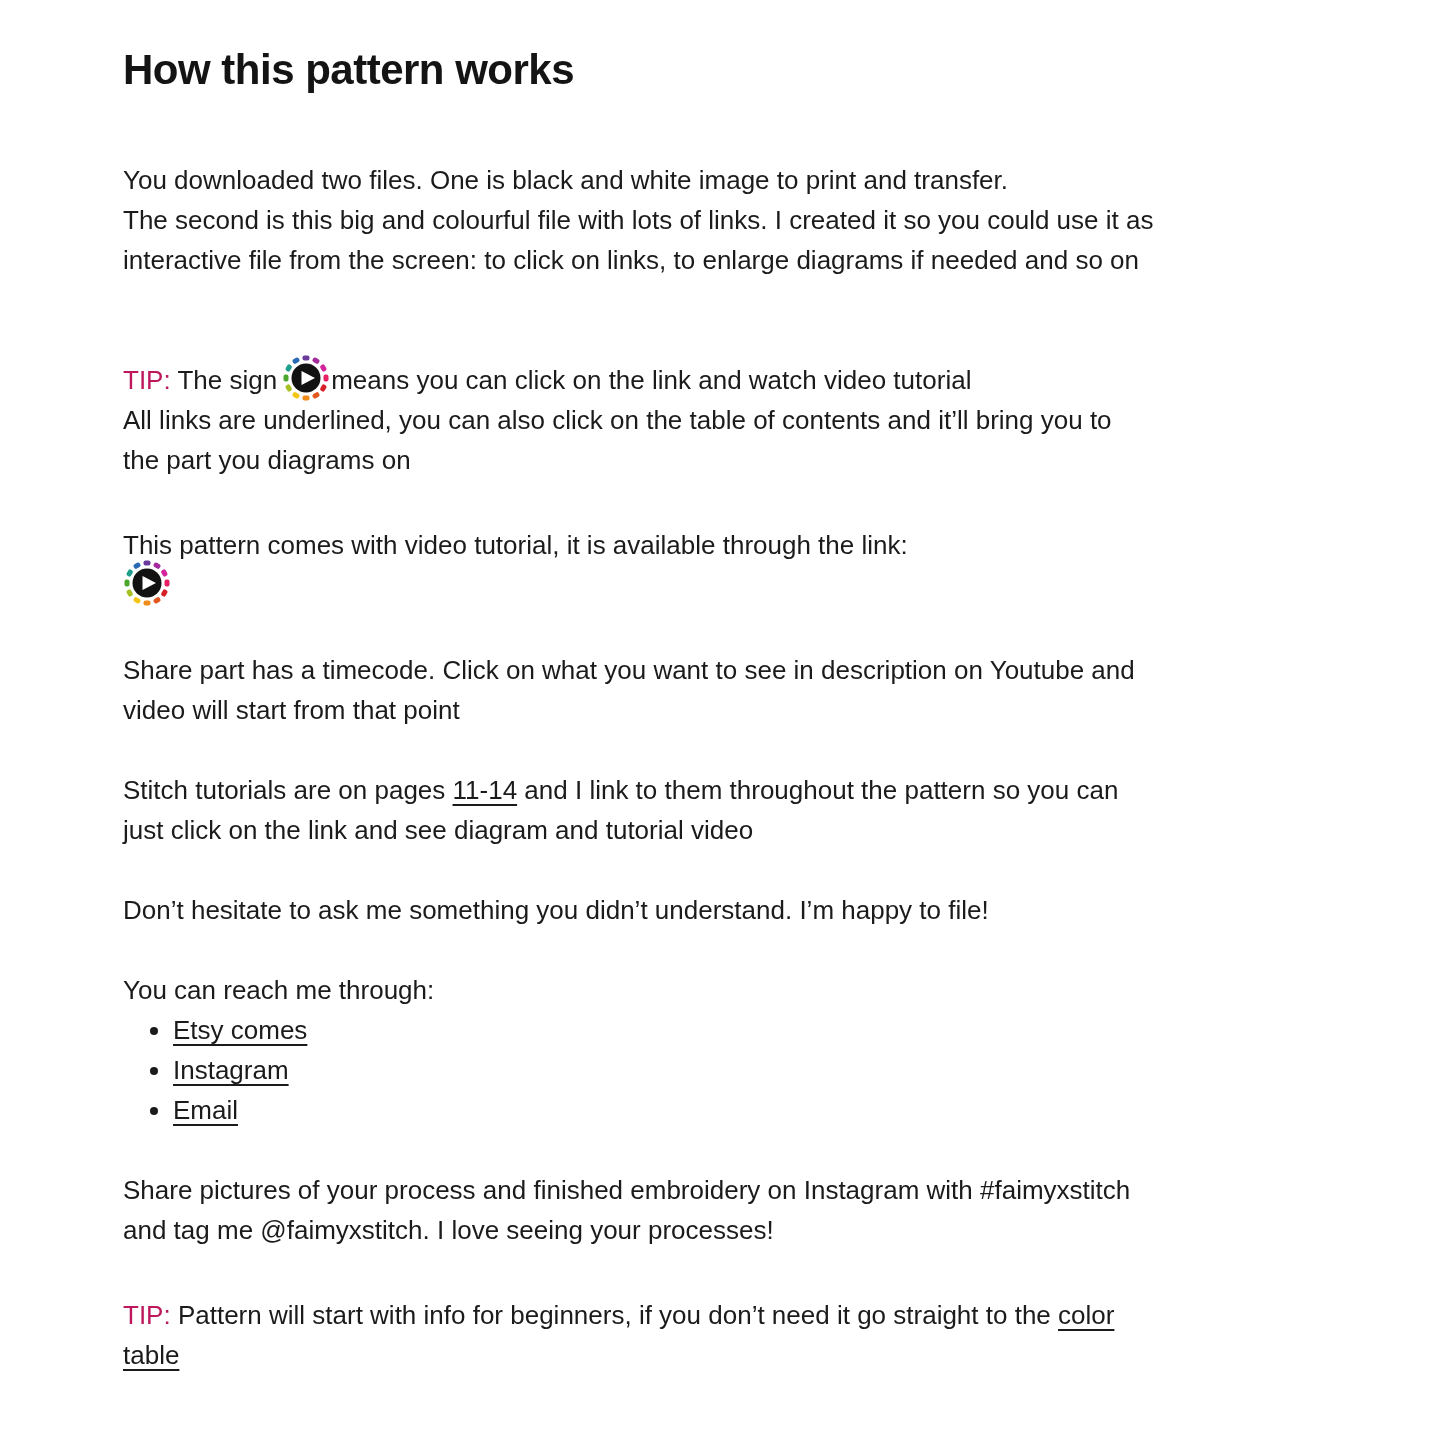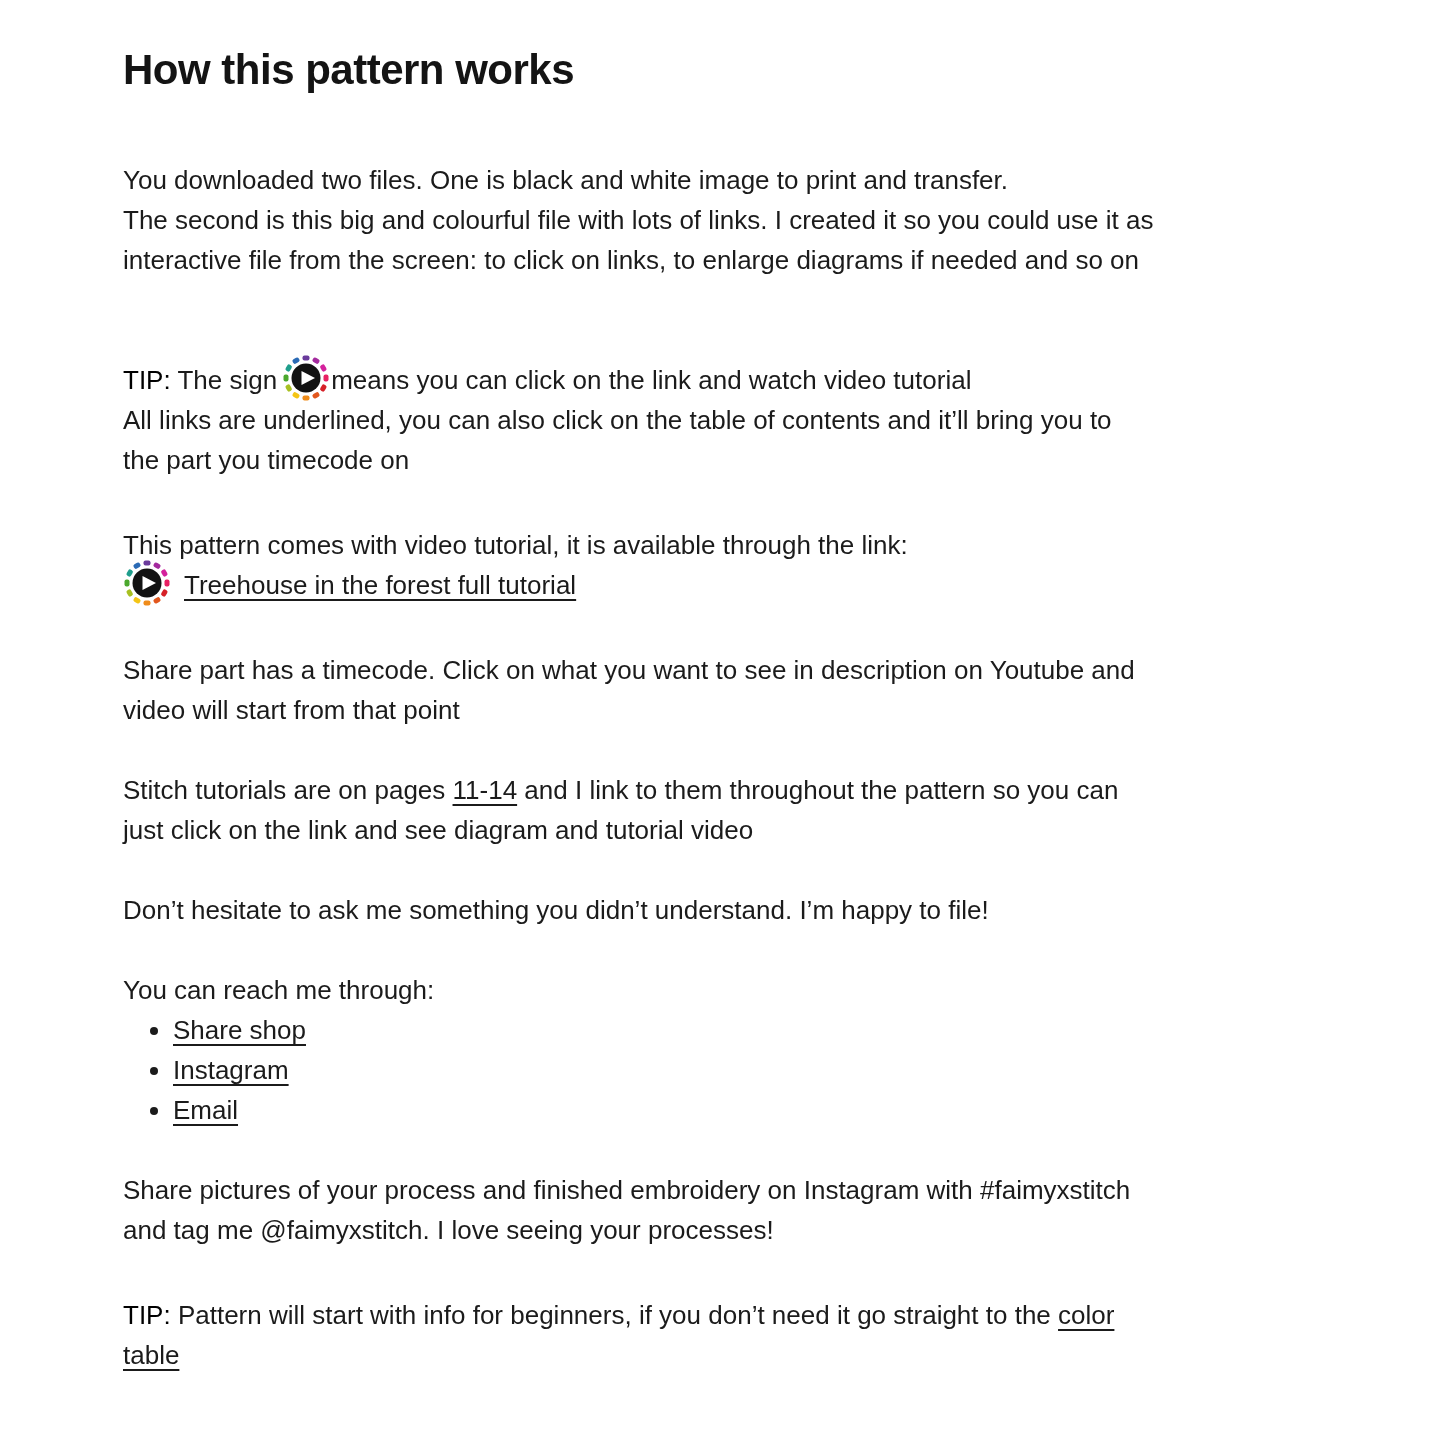--- a/index.html
+++ b/index.html
@@ -25,21 +25,21 @@
   p, li {
     font-size: 26px;
     line-height: 40px;
     margin: 0;
     color: #1b1b1b;
   }
   p { margin-bottom: 45px; }
   p.mb-lg { margin-bottom: 80px; }
   p.mb-sm { margin-bottom: 40px; }
   p.mb-0 { margin-bottom: 0; }
-  .tip-label { color: #000000; }
+  .tip-label { color: #be185d; }
   a.doclink, .doclink {
     color: #1b1b1b;
     text-decoration: underline;
     text-underline-offset: 5px;
     text-decoration-thickness: 1.5px;
     cursor: pointer;
   }
   ul.reach-list {
     list-style: disc outside;
     margin: 0 0 40px 0;
@@ -79,53 +79,53 @@
           <rect x="20.5" y="1.5" width="7" height="5" rx="2" fill="#f4c515" transform="rotate(210 24 24)"></rect>
           <rect x="20.5" y="1.5" width="7" height="5" rx="2" fill="#a8c021" transform="rotate(240 24 24)"></rect>
           <rect x="20.5" y="1.5" width="7" height="5" rx="2" fill="#4ba82d" transform="rotate(270 24 24)"></rect>
           <rect x="20.5" y="1.5" width="7" height="5" rx="2" fill="#1f9e8c" transform="rotate(300 24 24)"></rect>
           <rect x="20.5" y="1.5" width="7" height="5" rx="2" fill="#2a6ab5" transform="rotate(330 24 24)"></rect>
         </g>
         <circle cx="24" cy="24" r="14.5" fill="#121212"></circle>
         <path d="M19.5 17 L33 24 L19.5 31 Z" fill="#ffffff"></path>
       </svg><span>means you can click on the link and watch video tutorial</span><br>
       <span>All links are underlined, you can also click on the table of contents and it’ll bring you to</span><br>
-      <span>the part you timecode on</span></p>
+      <span>the part you diagrams on</span></p>
 
     <p><span>This pattern comes with video tutorial, it is available through the link:</span><br>
       <svg class="vicon vicon-link" viewBox="0 0 48 48" aria-hidden="true">
         <g>
           <rect x="20.5" y="1.5" width="7" height="5" rx="2" fill="#6a3b9c" transform="rotate(0 24 24)"></rect>
           <rect x="20.5" y="1.5" width="7" height="5" rx="2" fill="#a42a9e" transform="rotate(30 24 24)"></rect>
           <rect x="20.5" y="1.5" width="7" height="5" rx="2" fill="#d4219c" transform="rotate(60 24 24)"></rect>
           <rect x="20.5" y="1.5" width="7" height="5" rx="2" fill="#e82063" transform="rotate(90 24 24)"></rect>
           <rect x="20.5" y="1.5" width="7" height="5" rx="2" fill="#d62027" transform="rotate(120 24 24)"></rect>
           <rect x="20.5" y="1.5" width="7" height="5" rx="2" fill="#e2571d" transform="rotate(150 24 24)"></rect>
           <rect x="20.5" y="1.5" width="7" height="5" rx="2" fill="#ef8c1a" transform="rotate(180 24 24)"></rect>
           <rect x="20.5" y="1.5" width="7" height="5" rx="2" fill="#f4c515" transform="rotate(210 24 24)"></rect>
           <rect x="20.5" y="1.5" width="7" height="5" rx="2" fill="#a8c021" transform="rotate(240 24 24)"></rect>
           <rect x="20.5" y="1.5" width="7" height="5" rx="2" fill="#4ba82d" transform="rotate(270 24 24)"></rect>
           <rect x="20.5" y="1.5" width="7" height="5" rx="2" fill="#1f9e8c" transform="rotate(300 24 24)"></rect>
           <rect x="20.5" y="1.5" width="7" height="5" rx="2" fill="#2a6ab5" transform="rotate(330 24 24)"></rect>
         </g>
         <circle cx="24" cy="24" r="14.5" fill="#121212"></circle>
         <path d="M19.5 17 L33 24 L19.5 31 Z" fill="#ffffff"></path>
-      </svg><a class="doclink">Treehouse in the forest full tutorial</a></p>
+      </svg></p>
 
     <p class="mb-sm"><span>Share part has a timecode. Click on what you want to see in description on Youtube and</span><br>
       <span>video will start from that point</span></p>
 
     <p class="mb-sm"><span>Stitch tutorials are on pages </span><a class="doclink">11-14</a><span> and I link to them throughout the pattern so you can</span><br>
       <span>just click on the link and see diagram and tutorial video</span></p>
 
     <p class="mb-sm">Don’t hesitate to ask me something you didn’t understand. I’m happy to file!</p>
 
     <p class="mb-0">You can reach me through:</p>
     <ul class="reach-list">
-      <li><a class="doclink">Share shop</a></li>
+      <li><a class="doclink">Etsy comes</a></li>
       <li><a class="doclink">Instagram</a></li>
       <li><a class="doclink">Email</a></li>
     </ul>
 
     <p><span>Share pictures of your process and finished embroidery on Instagram with #faimyxstitch</span><br>
       <span>and tag me @faimyxstitch. I love seeing your processes!</span></p>
 
     <p class="mb-0"><span class="tip-label">TIP:</span> <span>Pattern will start with info for beginners, if you don’t need it go straight to the </span><a class="doclink">color</a><br>
       <a class="doclink">table</a></p>
 

